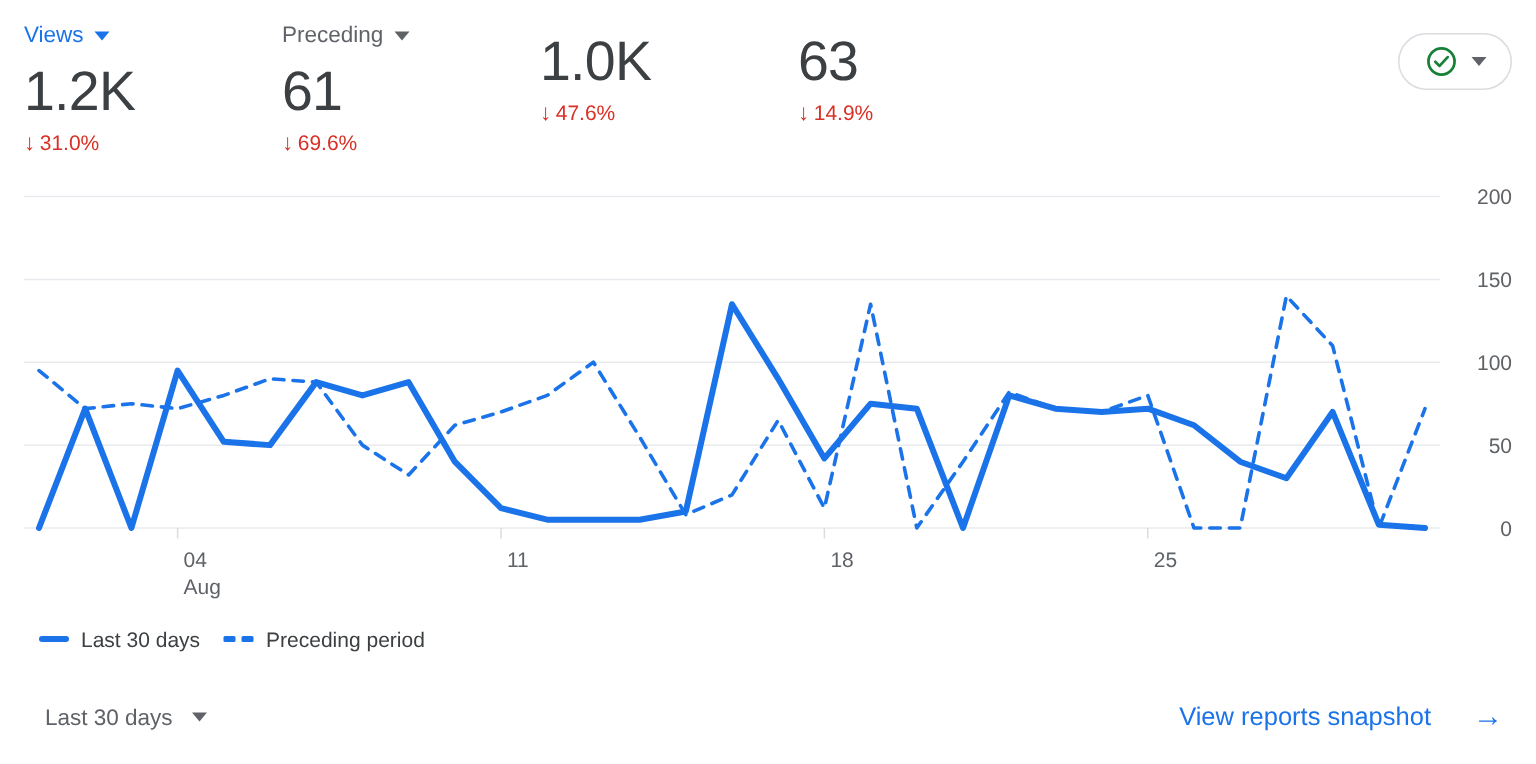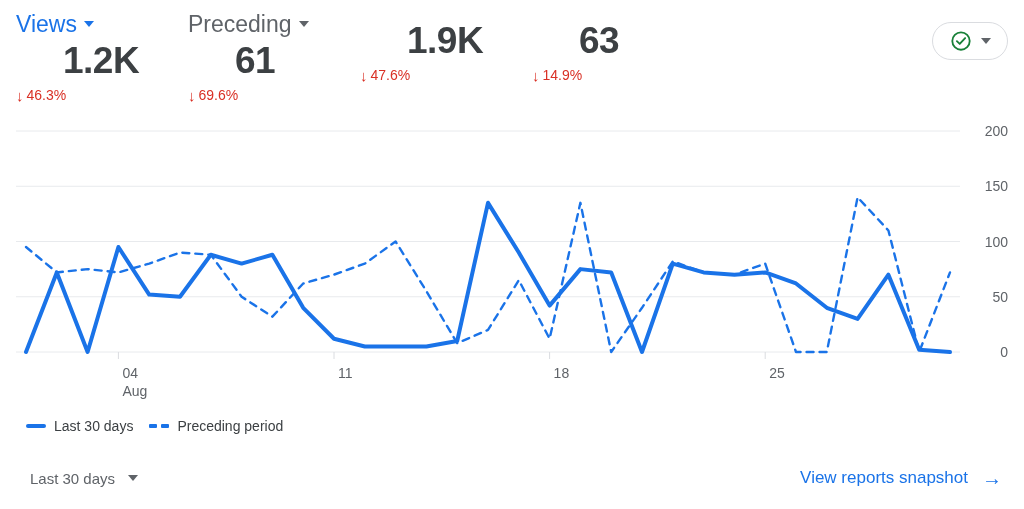--- a/index.html
+++ b/index.html
@@ -9,35 +9,35 @@
     font-family: "Liberation Sans", sans-serif;
     overflow: hidden;
   }
   .card { position: relative; width: 1024px; height: 509px; background:#fff; }
 
   
   .metrics { display: flex; padding: 14px 0 0 16px; }
   .metric { width: 172px; }
   .metric-head {
     display: flex; align-items: center; gap: 7px;
-    font-size: 23px; color: #5f6368; line-height: 20px;
+    font-size: 15px; color: #5f6368; line-height: 20px;
     white-space: nowrap;
   }
   .metric.active .metric-head { color: #1a73e8; }
   .caret {
     width: 0; height: 0;
     border-left: 5px solid transparent;
     border-right: 5px solid transparent;
     border-top: 6px solid #5f6368;
     display:inline-block;
   }
   .metric.active .caret { border-top-color: #1a73e8; }
   .metric-value {
     font-size: 37px; color: #3c4043; line-height: 46px;
-    margin-top: 4px; letter-spacing: -0.5px; font-weight: 700; margin-left: 47px;
+    margin-top: 4px; letter-spacing: -0.5px; font-weight: 400;
   }
   .metric-delta {
     margin-top: 3px; font-size: 14px; color: #d93025;
     display: flex; align-items: center; gap: 3px; font-weight: 500;
   }
   .arrow-down { font-size: 15px; line-height: 15px; }
 
   
   .status-pill {
     position: absolute; top: 22px; right: 16px;
@@ -74,56 +74,56 @@
   .footer {
     position: absolute; left: 0; bottom: 0; width: 1024px; height: 62px;
     display: flex; align-items: center; justify-content: space-between;
     padding: 0 22px 0 30px;
   }
   .date-range {
     display: flex; align-items: center; gap: 13px;
     font-size: 15px; color: #5f6368;
   }
   .report-link {
-    display: flex; align-items: center; gap: 14px;
+    display: flex; align-items: center; gap: 28px;
     font-size: 17px; color: #1a73e8; font-weight: 500;
     text-decoration: none;
   }
   .arrow-right { font-size: 20px; line-height: 18px; }
 </style>
 </head>
 <body>
 
 <div class="card">
 
   <div class="metrics" id="metrics-row">
       <div class="metric active">
         <div class="metric-head">
           <span>Views</span>
           <span class="caret"></span>
         </div>
         <div class="metric-value">1.2K</div>
         <div class="metric-delta">
           <span class="arrow-down">↓</span>
-          <span>46.3%</span>
+          <span>31.0%</span>
         </div>
       </div>
       <div class="metric">
         <div class="metric-head">
           <span>Preceding</span>
           <span class="caret"></span>
         </div>
         <div class="metric-value">61</div>
         <div class="metric-delta">
           <span class="arrow-down">↓</span>
           <span>69.6%</span>
         </div>
       </div>
       <div class="metric">
-        <div class="metric-value">1.9K</div>
+        <div class="metric-value">1.0K</div>
         <div class="metric-delta">
           <span class="arrow-down">↓</span>
           <span>47.6%</span>
         </div>
       </div>
       <div class="metric">
         <div class="metric-value">63</div>
         <div class="metric-delta">
           <span class="arrow-down">↓</span>
           <span>14.9%</span>

